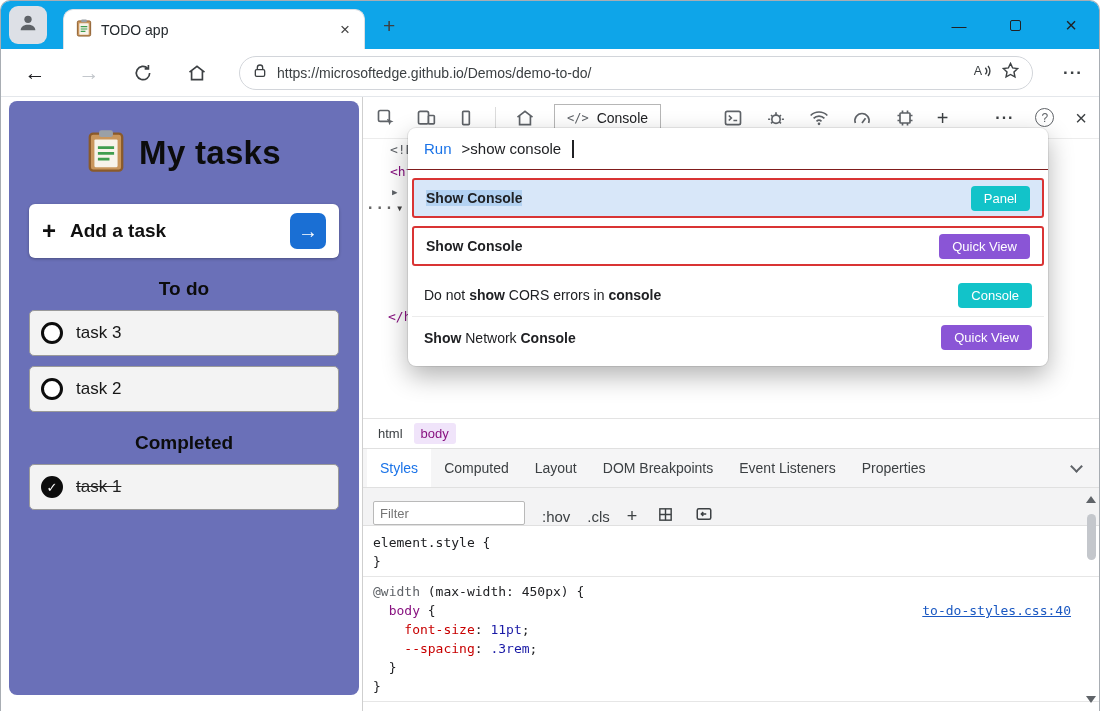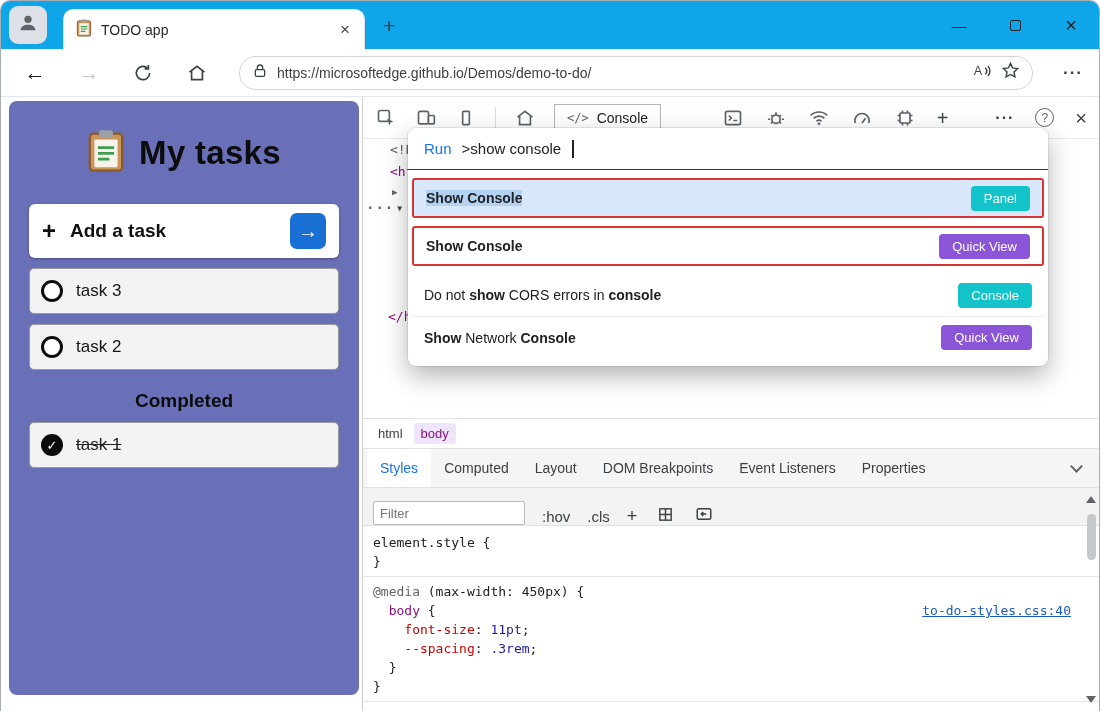--- a/index.html
+++ b/index.html
@@ -236,20 +236,21 @@
             </svg>
         </span>
         <span class="todo-title">My tasks</span>
       </div>
       <div class="add-card">
         <span class="add-plus">+</span>
         <span class="add-label">Add a task</span>
         <span class="add-arrow-btn">→</span>
       </div>
       <div>
+          <div class="section-label">To do</div>
           <div class="task-row">
             <span class="task-radio"></span>
             <span class="task-label">task 3</span>
           </div>
           <div class="task-row">
             <span class="task-radio"></span>
             <span class="task-label">task 2</span>
           </div>
           <div class="section-label">Completed</div>
           <div class="task-row">
@@ -372,21 +373,21 @@
             <svg width="18" height="18" viewBox="0 0 24 24" fill="none" stroke="#3c4043" stroke-width="2">
                 <rect x="3" y="5" width="18" height="14" rx="2"></rect>
                 <path d="M15 12H8.5M11 9.5L8.5 12l2.5 2.5"></path>
               </svg>
           </span>
         </div>
         <div class="dt-css">
             <div class="css-line"><span class="segs"><span class="c-plain">element.style</span><span class="c-plain"> {</span></span></div>
             <div class="css-line"><span class="segs"><span class="c-plain">}</span></span></div>
             <div class="css-divider"></div>
-            <div class="css-line"><span class="segs"><span class="c-atrule">@media</span><span class="c-plain"> (max-width: 450px)</span><span class="c-plain"> {</span></span></div>
+            <div class="css-line"><span class="segs"><span class="c-atrule">@width</span><span class="c-plain"> (max-width: 450px)</span><span class="c-plain"> {</span></span></div>
             <div class="css-line"><span class="segs"><span class="c-selector">  body</span><span class="c-plain"> {</span></span><a class="css-link">to-do-styles.css:40</a></div>
             <div class="css-line"><span class="segs"><span class="c-prop">    font-size</span><span class="c-plain">: </span><span class="c-value">11pt</span><span class="c-plain">;</span></span></div>
             <div class="css-line"><span class="segs"><span class="c-prop">    --spacing</span><span class="c-plain">: </span><span class="c-value">.3rem</span><span class="c-plain">;</span></span></div>
             <div class="css-line"><span class="segs"><span class="c-plain">  }</span></span></div>
             <div class="css-line"><span class="segs"><span class="c-plain">}</span></span></div>
             <div class="css-divider"></div>
             <div class="css-line"><span class="segs"><span class="c-selector">body</span><span class="c-plain"> {</span></span></div>
           </div>
         <div class="sb">
           <span class="sb-up"></span>

